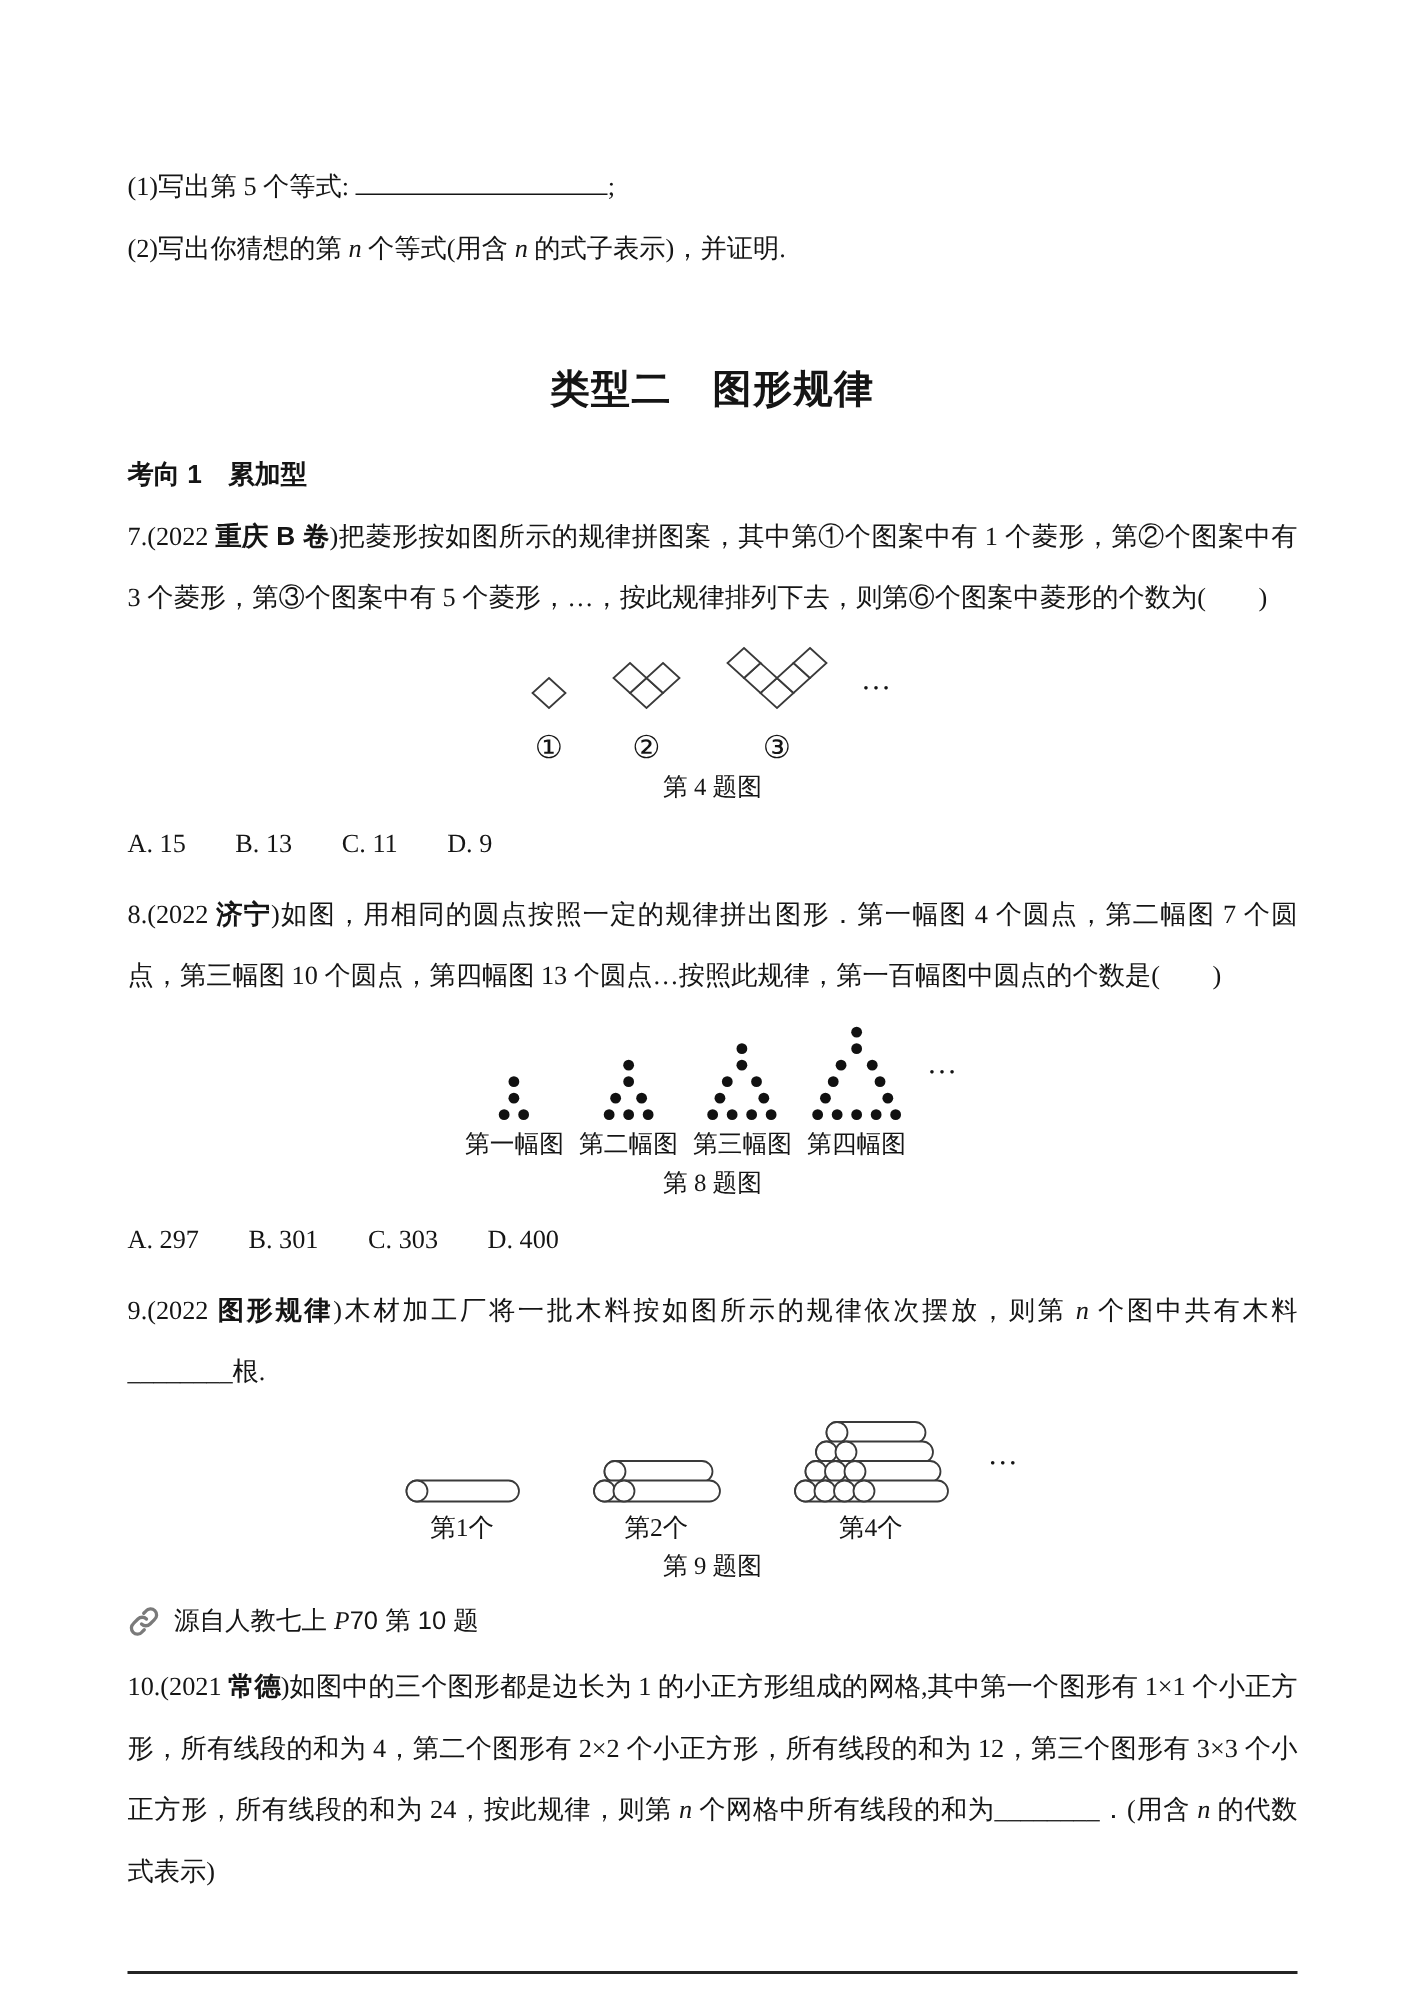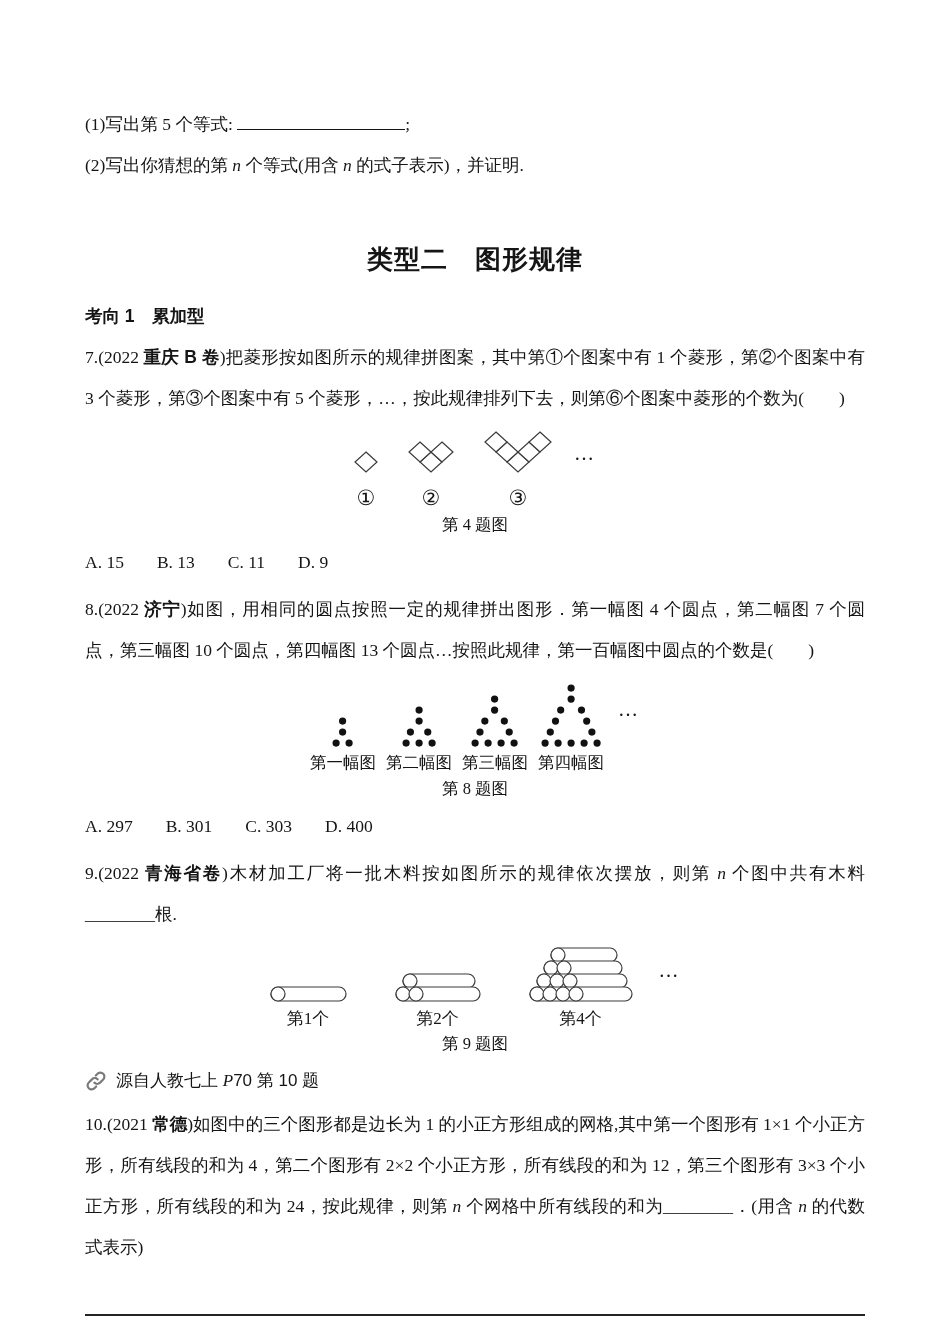--- a/index.html
+++ b/index.html
@@ -165,21 +165,21 @@
         </div>
       </div>
     <span class="ellipsis" id="q8-ellipsis">…</span>
   </div>
   <div class="fig-caption">第 8 题图</div>
 
   <p class="choices">
     <span>A. 297</span><span>B. 301</span><span>C. 303</span><span>D. 400</span>
   </p>
 
-  <p class="line"><span>9.(2022 </span><span class="run-b">青海省卷</span><span>)木材加工厂将一批木料按如图所示的规律依次摆放，则第 </span><span class="run-i">n</span><span> 个图中共有木料________根.</span></p>
+  <p class="line"><span>9.(2022 </span><span class="run-b">图形规律</span><span>)木材加工厂将一批木料按如图所示的规律依次摆放，则第 </span><span class="run-i">n</span><span> 个图中共有木料________根.</span></p>
 
   <div class="fig-row">
     <div class="fig-cells" id="q9-cells">
         <div class="fig-cell">
           <svg width="77" height="16" viewBox="-1 -8 77 16">
             <rect class="stroke-shape" x="0" y="-7" width="75" height="14" rx="7" ry="7"></rect>
             <circle class="stroke-shape" cx="7" cy="0" r="7"></circle>
           </svg>
           <div class="log-label">第1个</div>
         </div>

